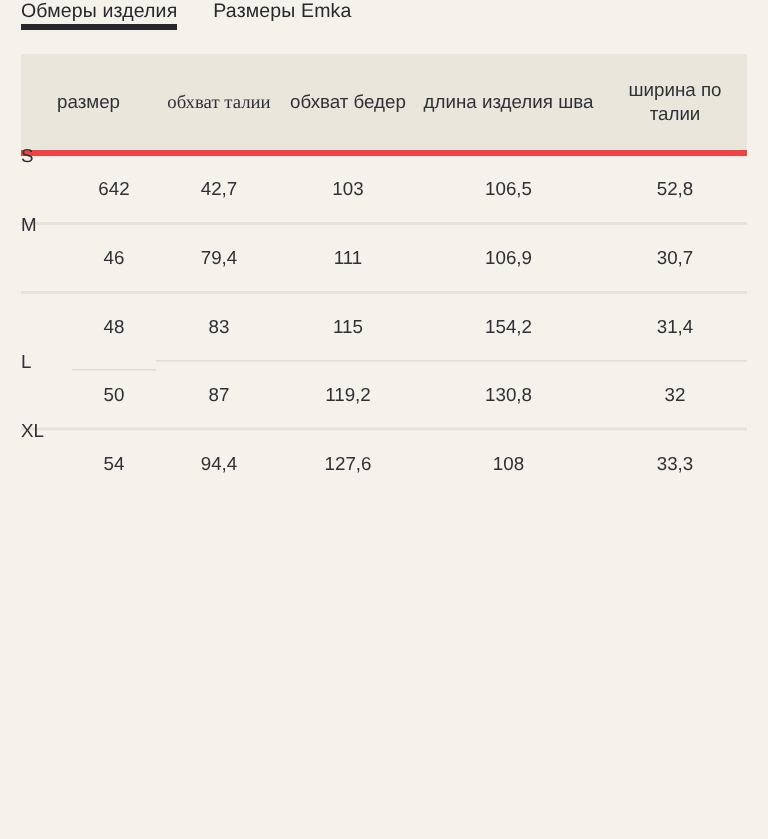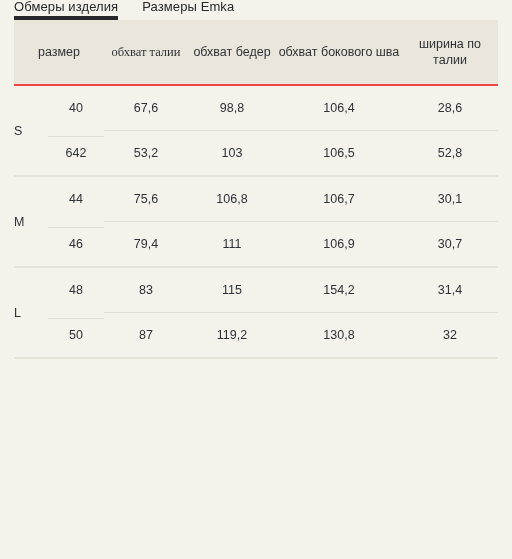--- a/index.html
+++ b/index.html
@@ -11,21 +11,21 @@
     height: 559px;
     background: #f5f2ec;
     font-family: "Liberation Sans", sans-serif;
     color: #2f3136;
     overflow: hidden;
   }
 
   
   .tabs {
     position: relative;
-    height: 20px;
+    height: 36px;
     padding: 0 14px;
     box-sizing: border-box;
     display: flex;
     align-items: flex-start;
   }
   .tab {
     position: relative;
     font-size: 13px;
     line-height: 13px;
     color: #26282c;
@@ -64,21 +64,21 @@
     font-size: 12.5px;
     font-weight: normal;
     color: #2f3136;
     line-height: 16px;
     padding: 16px 2px 16px 2px;
     text-align: center;
     vertical-align: middle;
     border: none;
   }
   table.size-table thead tr {
-    border-bottom: 2px solid #ef4444;
+    border-bottom: 4px solid #ef4444;
   }
   th.col-size    { width: 86px; text-align: left; padding-left: 10px; }
   th.col-waist   { width: 80px; font-family: Liberation Serif, serif; }
   th.col-hips    { width: 84px; }
   th.col-seam    { width: 122px; }
   th.col-bottom  { width: 92px; }
 
   td {
     font-size: 12.5px;
     color: #2f3136;
@@ -136,62 +136,36 @@
   </button>
 </div>
 
 <div class="table-wrap">
   <table class="size-table">
     <thead>
       <tr>
         <th class="col-size">размер</th>
         <th class="col-waist">обхват талии</th>
         <th class="col-hips">обхват бедер</th>
-        <th class="col-seam">обхват бокового шва</th>
+        <th class="col-seam">длина изделия шва</th>
         <th class="col-bottom">ширина по талии</th>
       </tr>
     </thead>
     <tbody id="table-body">
-        <tr class="row-first">
-          <td class="sizecol">
-            <div class="size-cell">
-              <span class="grp"></span>
-              <span class="num">40</span>
-            </div>
-            <span class="inner-line"></span>
-          </td>
-          <td>67,6</td>
-          <td>98,8</td>
-          <td>106,4</td>
-          <td>28,6</td>
-        </tr>
         <tr class="group-end">
           <td class="sizecol">
             <div class="size-cell">
               <span class="grp" style="position: relative; top: -22px;">S</span>
               <span class="num">642</span>
             </div>
           </td>
-          <td>53,2</td>
+          <td>42,7</td>
           <td>103</td>
           <td>106,5</td>
           <td>52,8</td>
-        </tr>
-        <tr class="row-first">
-          <td class="sizecol">
-            <div class="size-cell">
-              <span class="grp"></span>
-              <span class="num">44</span>
-            </div>
-            <span class="inner-line"></span>
-          </td>
-          <td>75,6</td>
-          <td>106,8</td>
-          <td>106,7</td>
-          <td>30,1</td>
         </tr>
         <tr class="group-end">
           <td class="sizecol">
             <div class="size-cell">
               <span class="grp" style="position: relative; top: -22px;">M</span>
               <span class="num">46</span>
             </div>
           </td>
           <td>79,4</td>
           <td>111</td>
@@ -216,15 +190,27 @@
             <div class="size-cell">
               <span class="grp" style="position: relative; top: -22px;">L</span>
               <span class="num">50</span>
             </div>
           </td>
           <td>87</td>
           <td>119,2</td>
           <td>130,8</td>
           <td>32</td>
         </tr>
+        <tr class="group-end group-last">
+          <td class="sizecol">
+            <div class="size-cell">
+              <span class="grp" style="position: relative; top: -22px;">XL</span>
+              <span class="num">54</span>
+            </div>
+          </td>
+          <td>94,4</td>
+          <td>127,6</td>
+          <td>108</td>
+          <td>33,3</td>
+        </tr>
       </tbody>
   </table>
 </div>
 
 </body></html>

